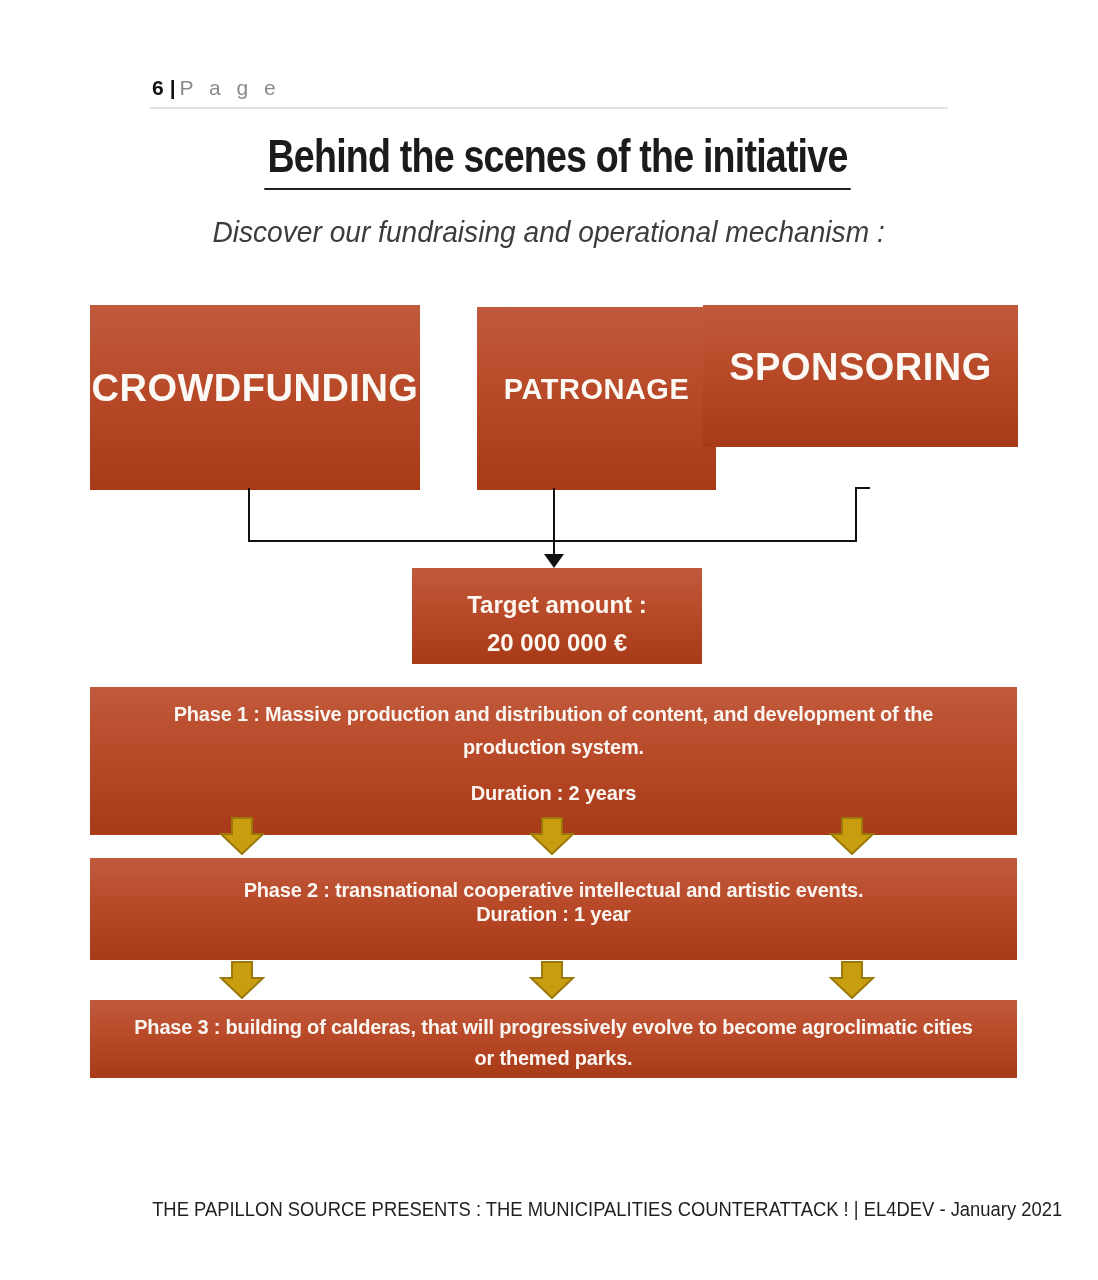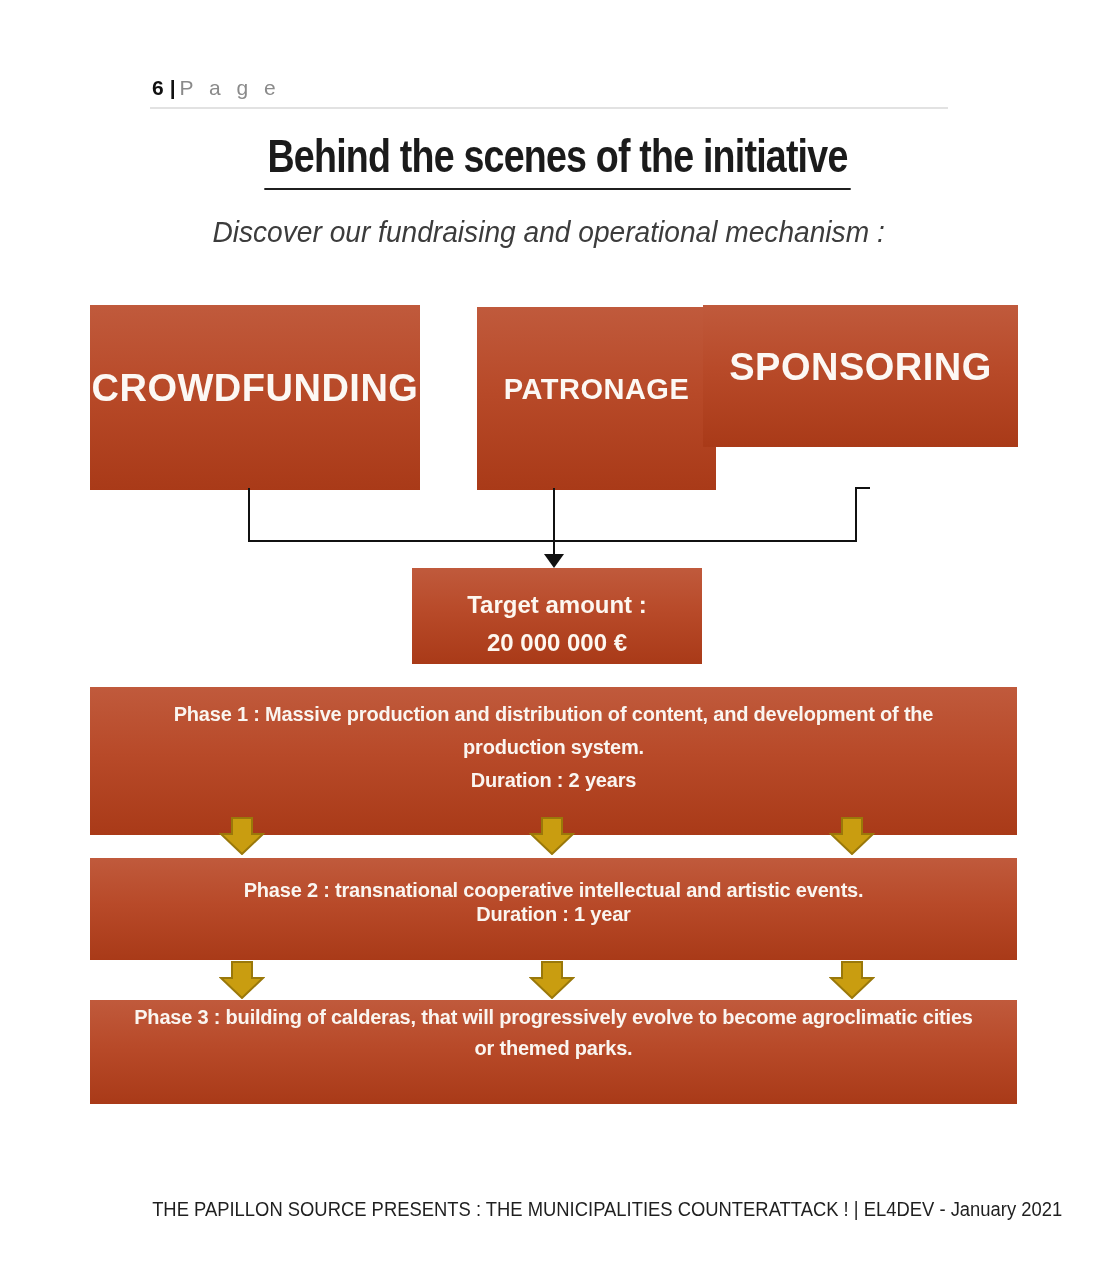--- a/index.html
+++ b/index.html
@@ -118,25 +118,25 @@
 
   
   .phase-box {
     left: 90px; width: 927px;
     font-size: 20px;
     letter-spacing: -0.2px;
     color: #faf5f0;
   }
   #phase-0 { top: 687px;  height: 148px; padding-top: 11px; }
   #phase-1 { top: 858px;  height: 102px; padding-top: 20px; }
-  #phase-2 { top: 1000px; height: 104px;  padding-top: 2px; }
+  #phase-2 { top: 1000px; height: 78px;  padding-top: 12px; }
   .phase-box .ptext { line-height: 33px; }
   #phase-1 .ptext   { line-height: 24px; }
   #phase-2 .ptext   { line-height: 31px; }
-  #phase-0 .pdur { margin-top: 0; line-height: 33px; }
+  #phase-0 .pdur { margin-top: 13px; line-height: 33px; }
   #phase-1 .pdur { line-height: 24px; }
 
   
   .garrow { position: absolute; width: 46px; height: 38px; }
   .garrow svg { display: block; width: 46px; height: 38px; }
   .garrow polygon { fill: var(--arrow_fill); stroke: var(--arrow_stroke); stroke-width: 2; stroke-linejoin: miter; }
   .r1a { top: 817px; }
   .r2a { top: 961px; }
   .ax0 { left: 219px; }
   .ax1 { left: 529px; }

